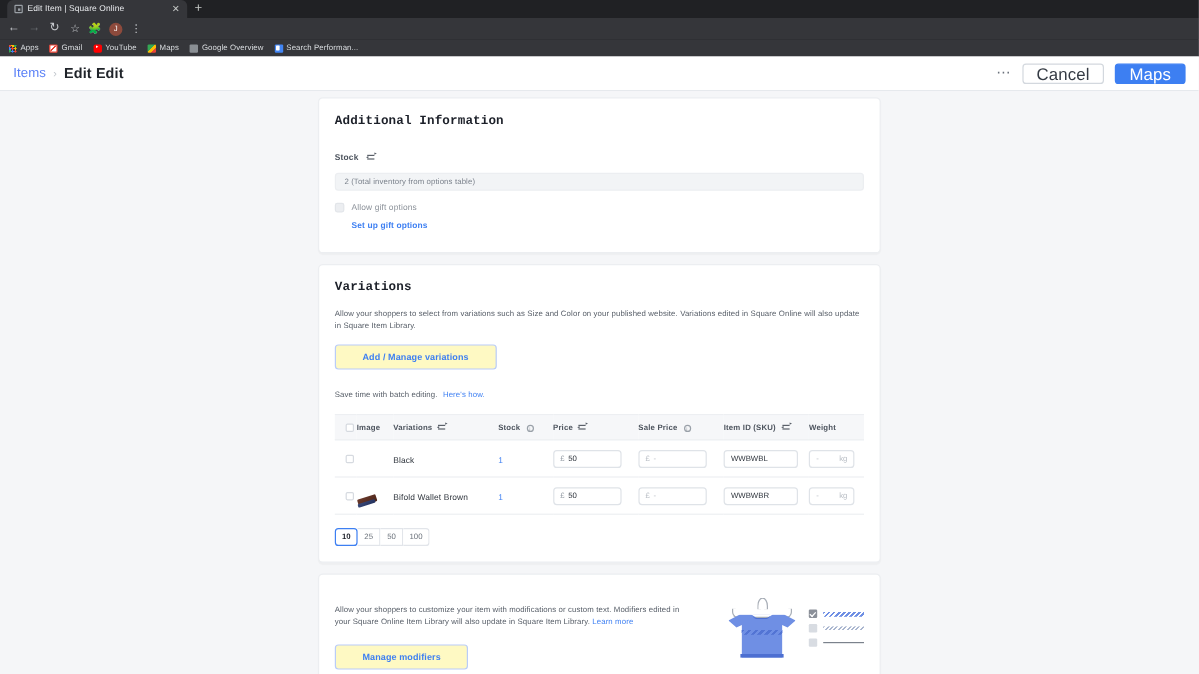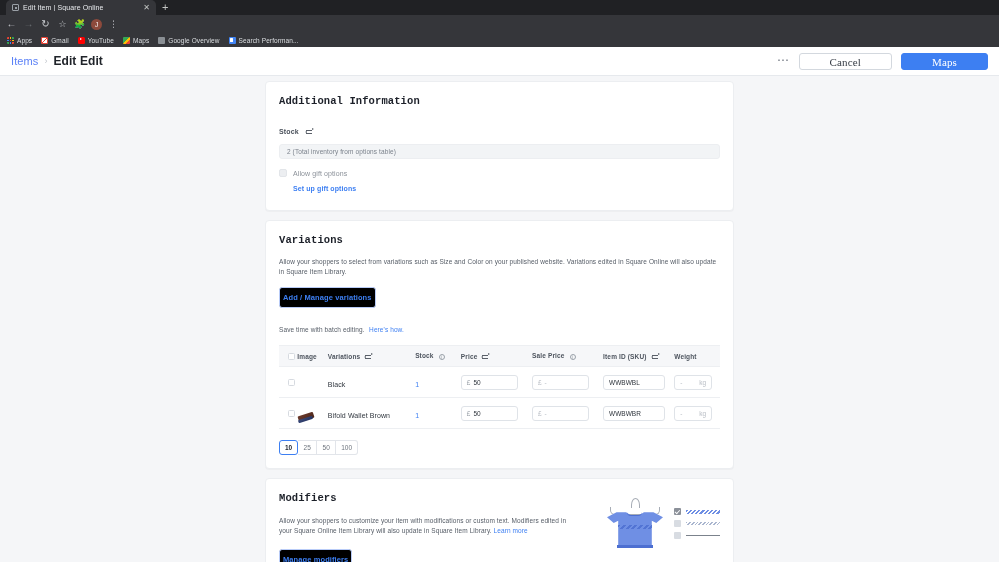--- a/index.html
+++ b/index.html
@@ -134,24 +134,23 @@
     font-size: 11px; color: #5a80f7; cursor: pointer; letter-spacing: .1px;
   }
   .crumb-sep { font-size: 9px; color: #c1c6cc; margin: 0 6px; }
   .crumb-current { font-size: 12px; color: #20242a; font-weight: bold; letter-spacing: .1px; }
   .header-right { margin-left: auto; display: flex; align-items: center; gap: 9px; }
   .dots-btn {
     font-size: 12px; color: #6b727c; letter-spacing: .5px;
     cursor: pointer; line-height: 1; padding-bottom: 3px;
   }
   .btn {
-    font-size: 11px; border-radius: 3px; padding: 0 30px;
+    font-size: 14px; border-radius: 3px; padding: 0 11px;
     height: 17px; line-height: 16px; cursor: pointer;
     letter-spacing: .15px;
-    font-family: Liberation Serif, serif;
   }
   .btn-cancel { background: #fff; border: 1px solid #d3d8de; color: #353b44; }
   .btn-save { background: #3d7ff2; border: 1px solid #3d7ff2; color: #fff; }
 
   
   .page {
     height: 489px; overflow: hidden; background: #f5f6f8;
     padding-top: 5px;
   }
   .card {
@@ -208,21 +207,21 @@
     background: #eceef1; border: 1px solid #e2e5e9; flex: 0 0 8px;
   }
   .gift-label { font-size: 7px; color: #8b9199; letter-spacing: .1px; }
   .gift-link { font-size: 7px; font-weight: bold; color: #3d7ff2;
     margin-top: 5px; margin-left: 14px; display: inline-block; cursor: pointer;
     letter-spacing: .1px; }
 
   .outline-btn {
     display: inline-block; border: 1px solid #b9ccf8; border-radius: 3px;
     color: #3d7ff2; font-size: 7.5px; font-weight: bold;
-    padding: 5px 3px; cursor: pointer; background: #000000;
+    padding: 5px 22px; cursor: pointer; background: #fef9c3;
     letter-spacing: .1px;
   }
 
   
   .vtable { width: 100%; border-collapse: collapse; margin-top: 9px; }
   .vtable thead tr { background: #f6f7f9; }
   .vtable th {
     font-size: 6.5px; color: #4d545e; font-weight: bold;
     text-align: left; padding: 6px 0; letter-spacing: .15px;
     border-top: 1px solid #edeff2; border-bottom: 1px solid #edeff2;
@@ -552,21 +551,20 @@
         <div class="pg">50</div>
         <div class="pg">100</div>
       </div>
     </div>
   </div>
 
   <div class="card">
     <div class="card-pad">
       <div class="mod-flex">
         <div class="mod-left">
-          <div class="card-title">Modifiers</div>
           <div class="body-txt" style="margin-top:12px;">
             <span>Allow your shoppers to customize your item with modifications or custom text. Modifiers edited in your Square Online Item Library will also update in Square Item Library.</span>
             <span class="link">Learn more</span>
           </div>
           <div class="outline-btn" style="margin-top:13px;">Manage modifiers</div>
         </div>
         <div class="mod-art">
           <div class="shirt-wrap">
             <div class="hanger-hook"></div>
             <div class="hanger-bar"></div>

